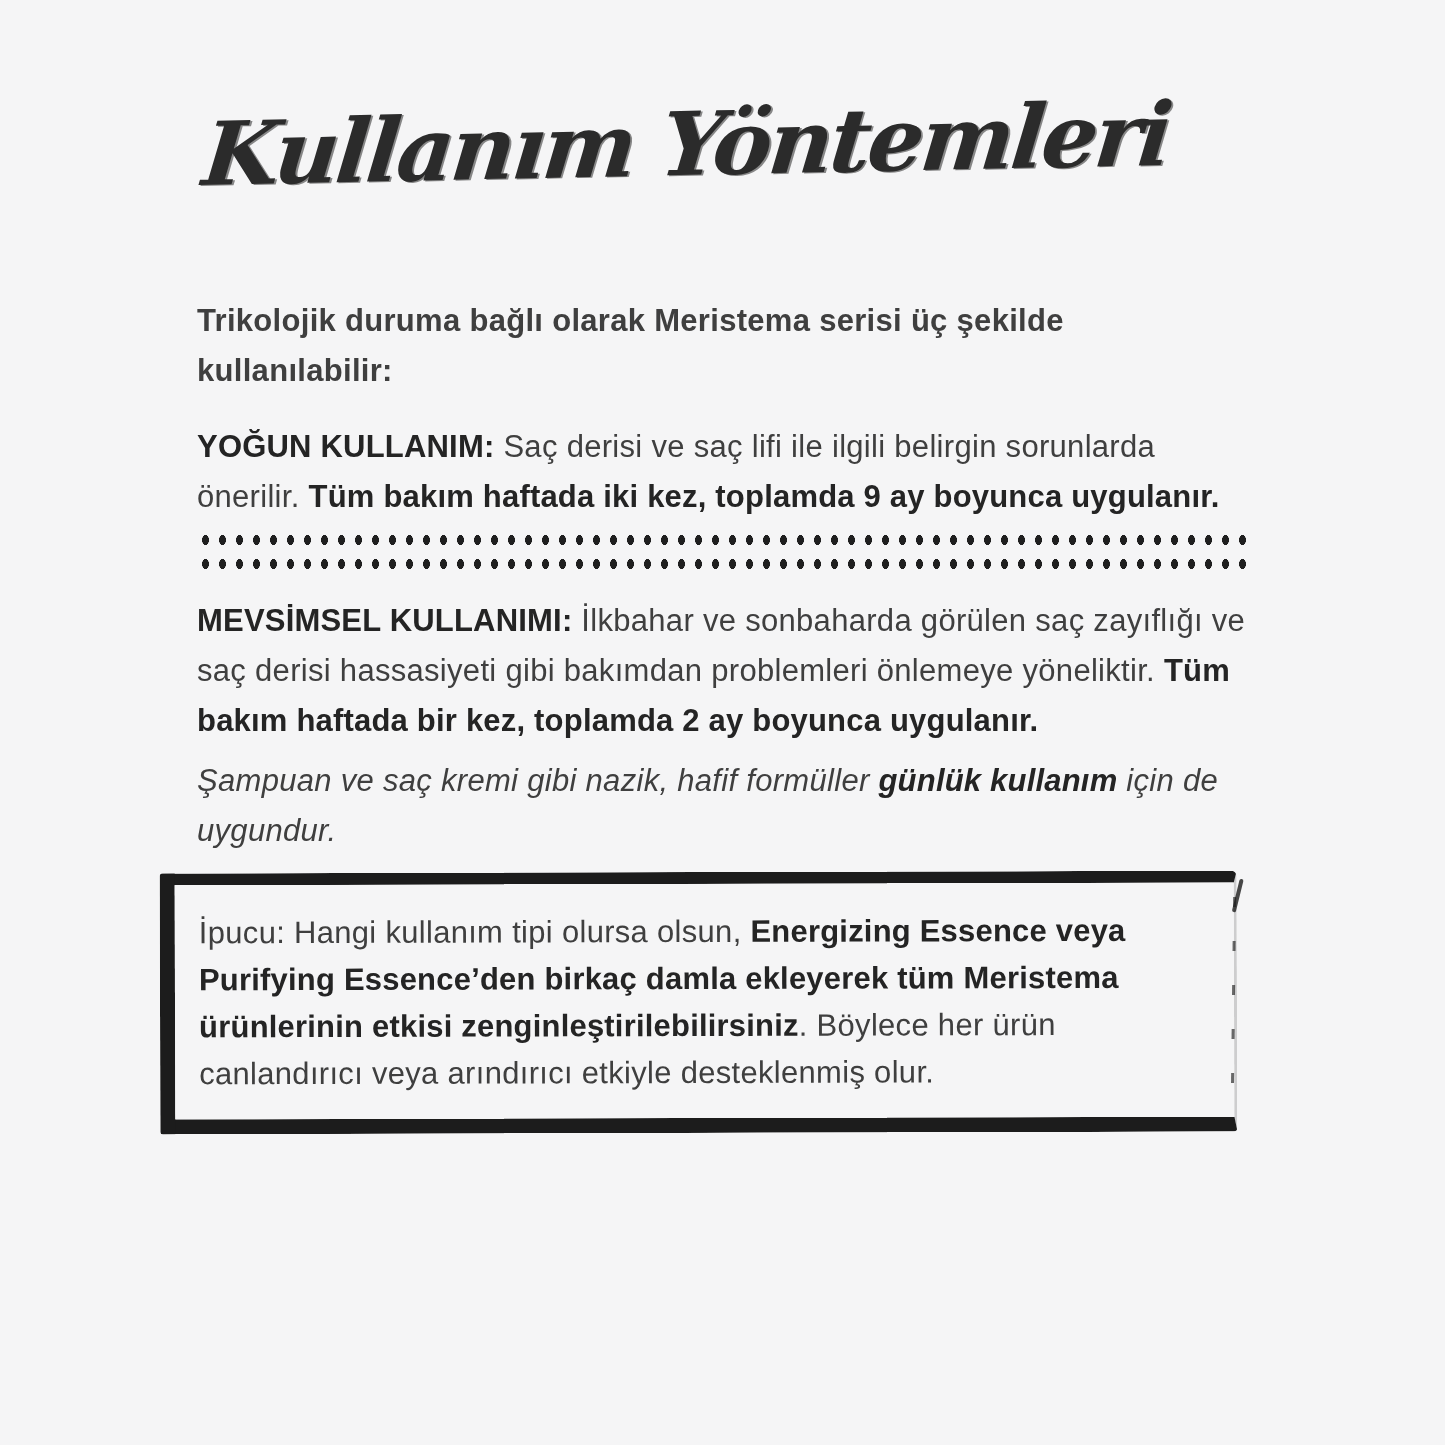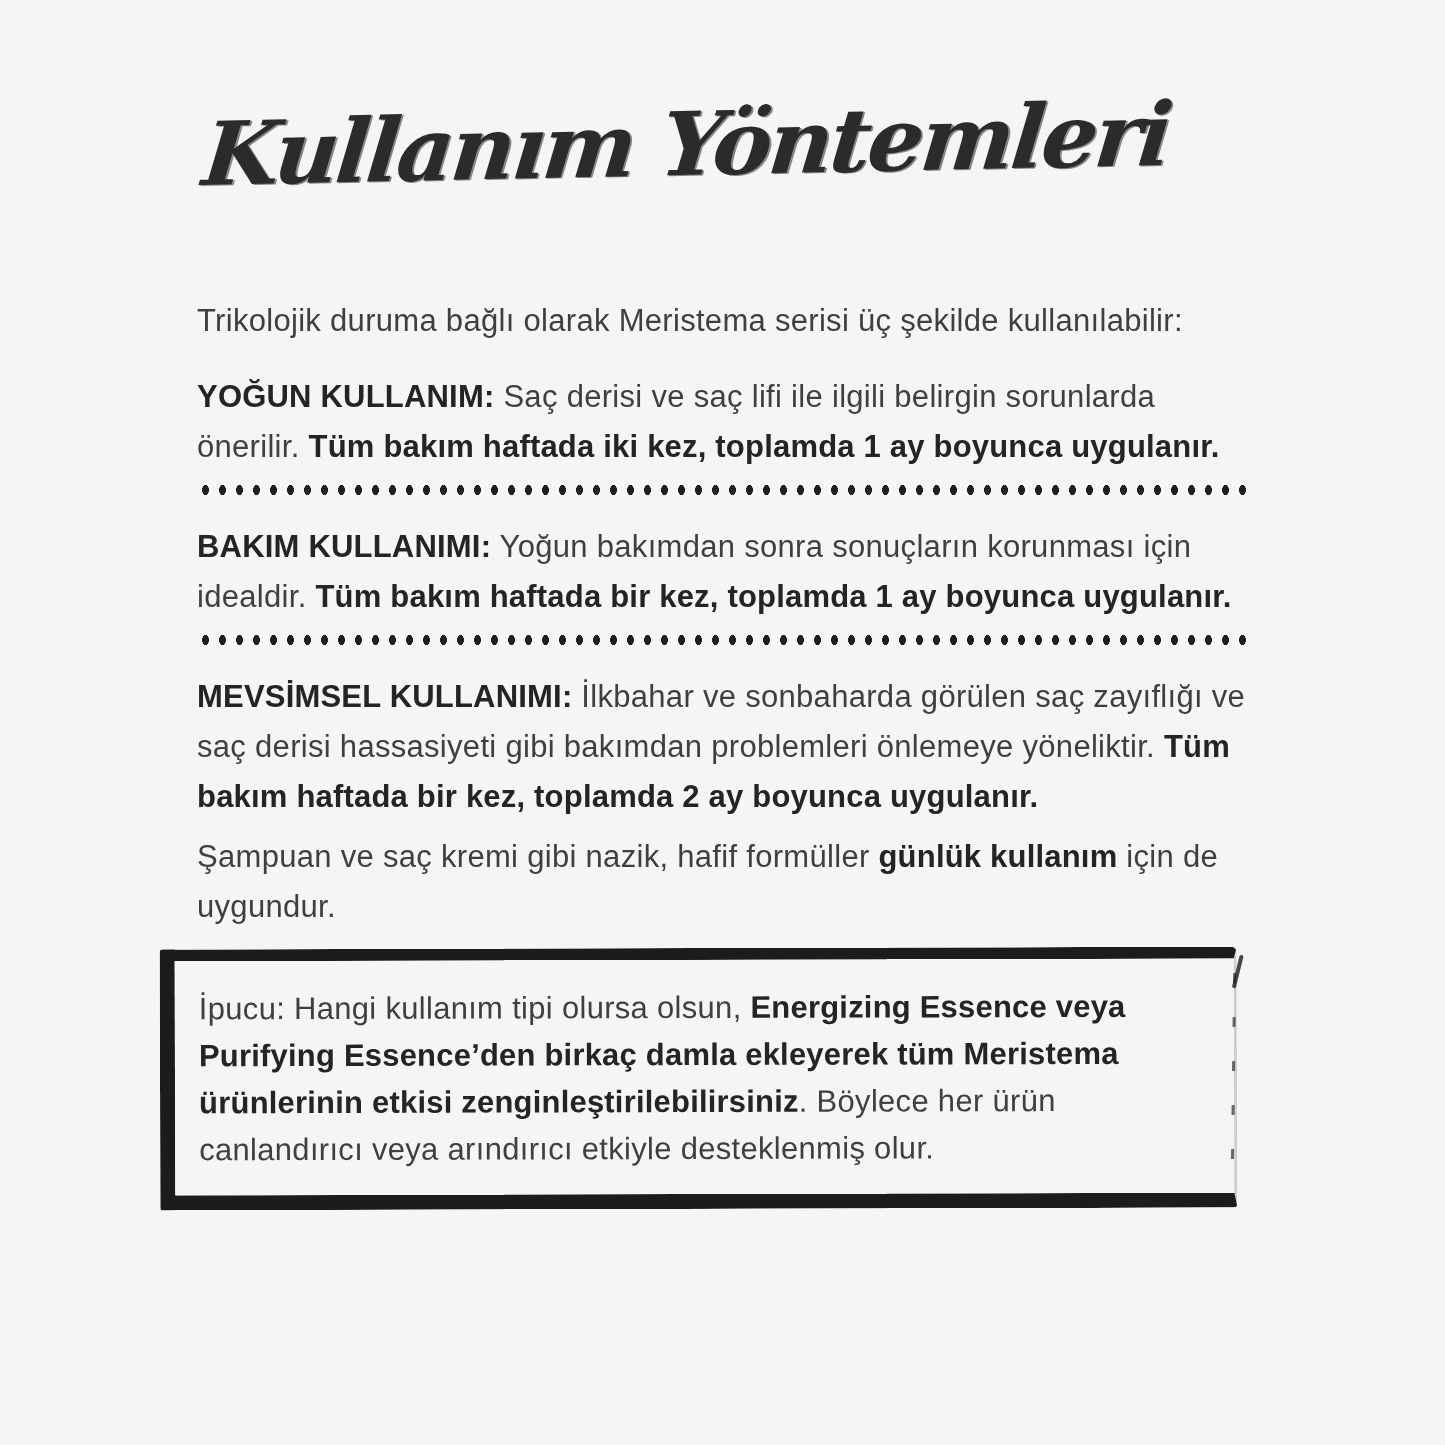--- a/index.html
+++ b/index.html
@@ -43,37 +43,37 @@
     transform-origin: left bottom;
     white-space: nowrap;
     text-shadow: 2px 1px 0 rgba(43,43,43,0.55);
   }
   .para {
     font-size: 31px;
     line-height: 50px;
     letter-spacing: 0.3px;
     color: var(--body-text);
   }
-  .intro   { margin-top: 76px; }
+  .intro   { margin-top: 76px; font-weight: bold; }
   .section { margin-top: 26px; }
   .b {
     font-weight: bold;
     color: var(--emphasis-text);
     letter-spacing: 0.2px;
   }
   .divider {
     margin-top: 12px;
     height: 12px;
     width: 1052px;
     background-image: radial-gradient(3.5px 5.5px at 50% 50%, var(--divider-dot) 92%, transparent 100%);
     background-size: 17px 12px;
     background-repeat: repeat-x;
     background-position: left center;
   }
-  .daily-note { margin-top: 10px; }
+  .daily-note { margin-top: 10px; font-style: italic; }
   .tip-box {
     position: relative;
     margin-top: 16px;
     margin-left: -37px;
     width: 1077px;
     border-left: 15px solid var(--tip-border);
     border-top: 12px solid var(--tip-border);
     border-bottom: 15px solid var(--tip-border);
     border-right: 3px solid rgba(28,28,28,0.18);
     border-radius: 3px 6px 4px 3px;
@@ -110,25 +110,24 @@
 </head>
 <body>
 
 <div class="canvas">
   <div class="content">
 
     <h1 class="title">Kullanım Yöntemleri</h1>
 
     <p class="para intro">Trikolojik duruma bağlı olarak Meristema serisi üç şekilde kullanılabilir:</p>
 
-    <p class="para section"><span class="b">YOĞUN KULLANIM:</span><span> Saç derisi ve saç lifi ile ilgili belirgin sorunlarda önerilir. </span><span class="b">Tüm bakım haftada iki kez, toplamda 1 ay boyunca uygulanır.</span></p>
+    <p class="para section"><span class="b">YOĞUN KULLANIM:</span><span> Saç derisi ve saç lifi ile ilgili belirgin sorunlarda önerilir. </span><span class="b">Tüm bakım haftada iki kez, toplamda 9 ay boyunca uygulanır.</span></p>
 
     <div class="divider"></div>
 
-    <p class="para section"><span class="b">BAKIM KULLANIMI:</span><span> Yoğun bakımdan sonra sonuçların korunması için idealdir. </span><span class="b">Tüm bakım haftada bir kez, toplamda 1 ay boyunca uygulanır.</span></p>
 
     <div class="divider"></div>
 
     <p class="para section"><span class="b">MEVSİMSEL KULLANIMI:</span><span> İlkbahar ve sonbaharda görülen saç zayıflığı ve saç derisi hassasiyeti gibi bakımdan problemleri önlemeye yöneliktir. </span><span class="b">Tüm bakım haftada bir kez, toplamda 2 ay boyunca uygulanır.</span></p>
 
     <p class="para section daily-note"><span>Şampuan ve saç kremi gibi nazik, hafif formüller </span><span class="b">günlük kullanım</span><span> için de uygundur.</span></p>
 
     <div class="tip-box">
       <span class="right-sketch"></span>
       <span class="corner-mark"></span>

